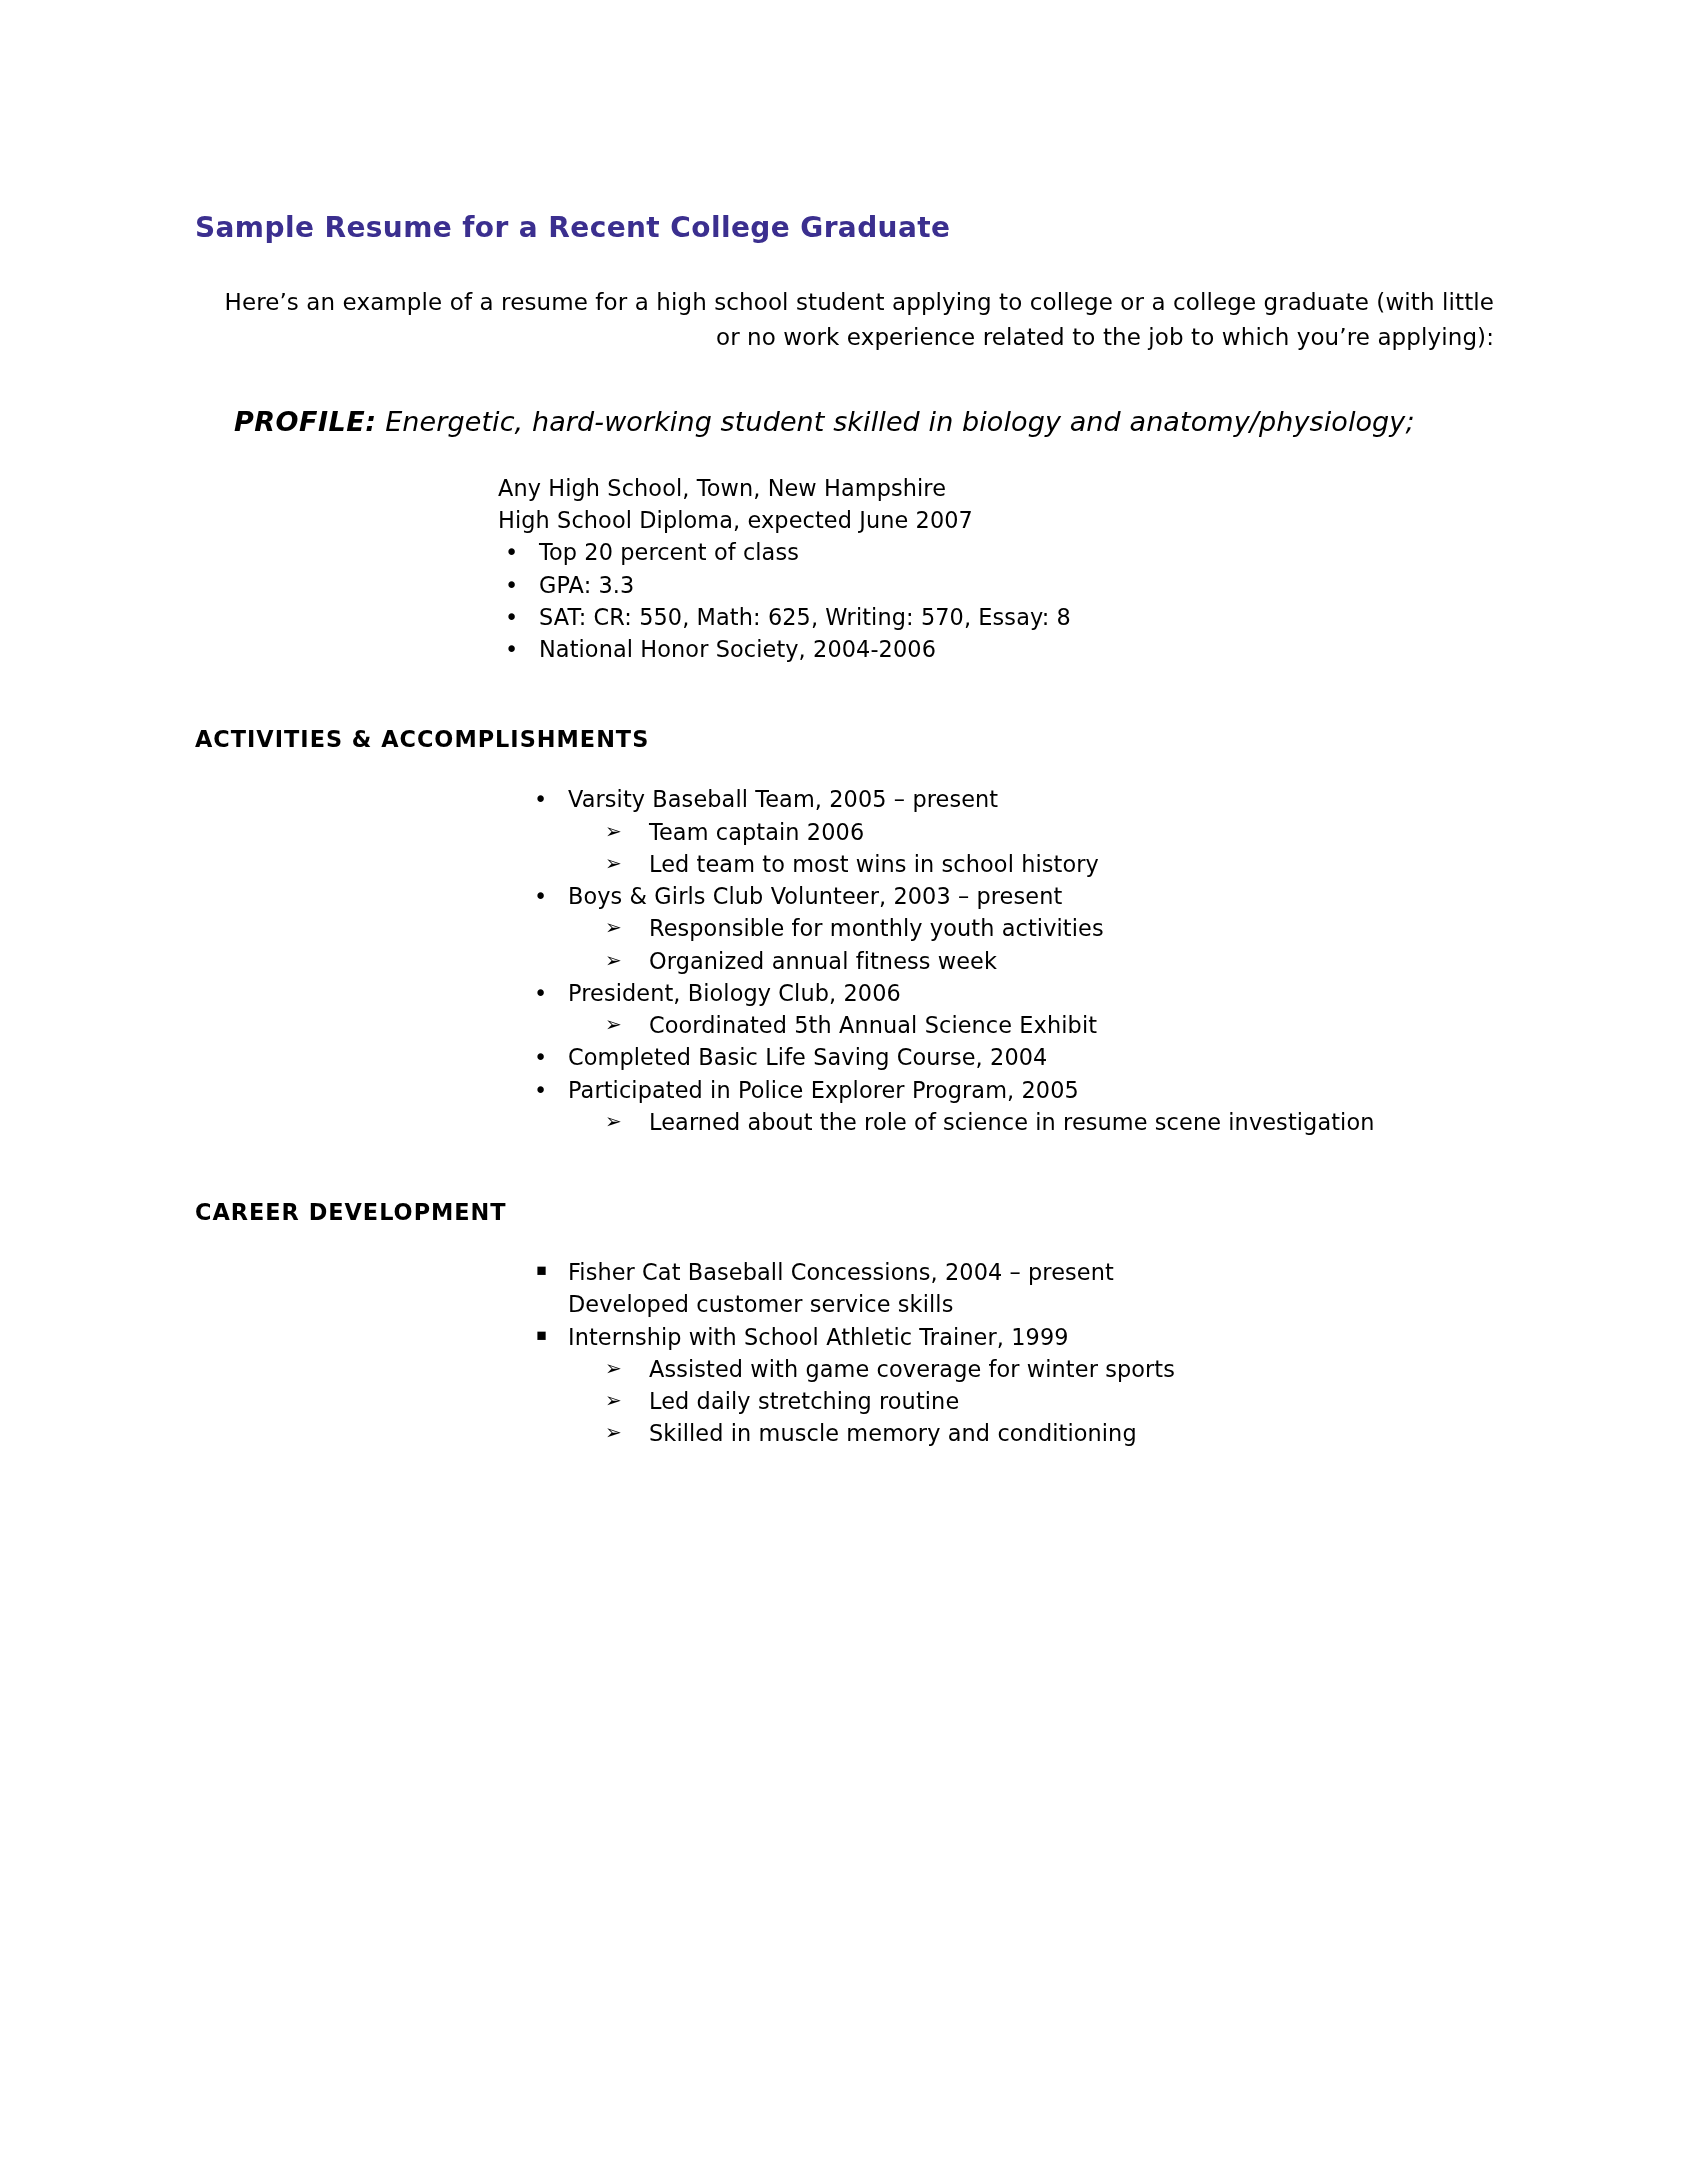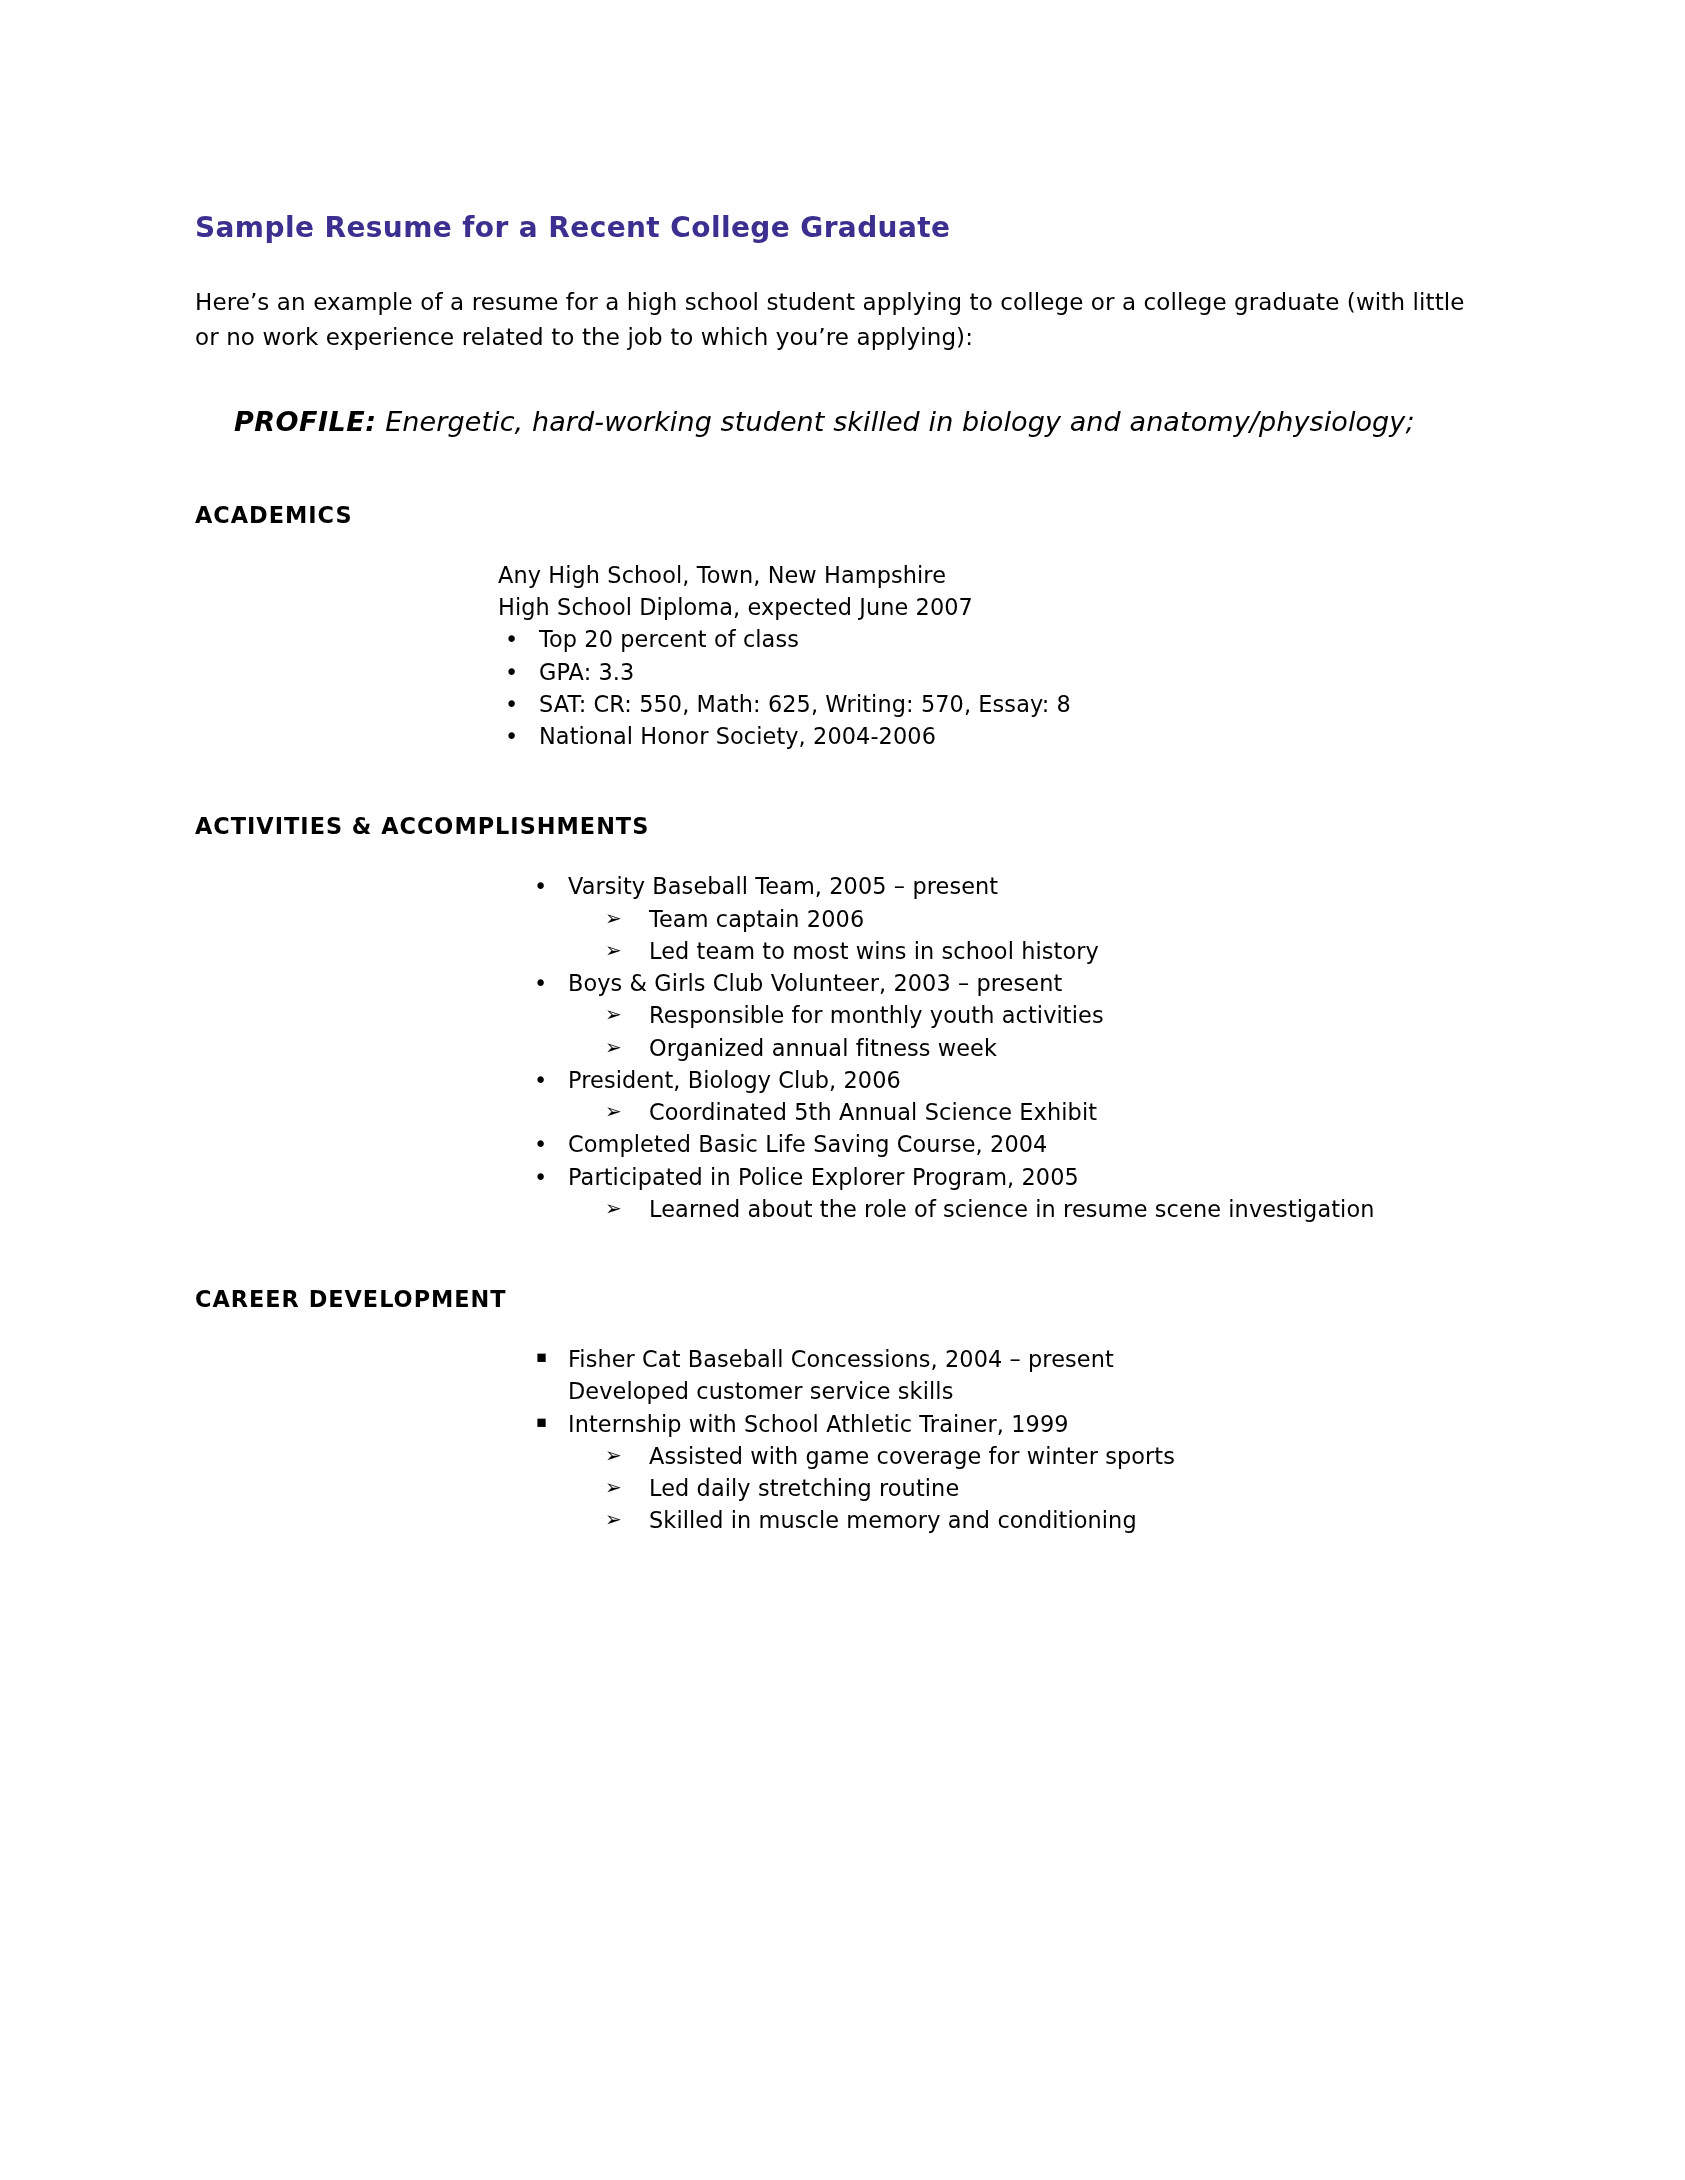--- a/index.html
+++ b/index.html
@@ -36,20 +36,21 @@
     margin: 0 0 40px 0;
     line-height: 1.2;
   }
 
   .intro {
     font-size: 23px;
     line-height: 1.52;
     margin: 0 0 47px 0;
     letter-spacing: 0.1px;
     max-width: 1299px;
+    text-align: right;
   }
 
   .person-name {
     font-size: 26px;
     font-weight: bold;
     margin: 0 0 8.8px 0;
     letter-spacing: 0.4px;
   }
   .contact-line {
     font-size: 22.4px;
@@ -157,21 +158,20 @@
     <h1 class="doc-title">Sample Resume for a Recent College Graduate</h1>
 
     <p class="intro">Here’s an example of a resume for a high school student applying to college or a college graduate (with little or no work experience related to the job to which you’re applying):</p>
 
 
     <div class="profile-block">
       <span class="profile-label">PROFILE:</span>
       <span>Energetic, hard-working student skilled in biology and anatomy/physiology;</span>
     </div>
 
-    <h2 class="section-heading">ACADEMICS</h2>
     <div class="section-body">
       <span class="plain-line">Any High School, Town, New Hampshire</span>
       <span class="plain-line">High School Diploma, expected June 2007</span>
       <ul class="level1">
         <li>
           <span class="bullet-dot">•</span>
           <span>Top 20 percent of class</span>
         </li>
         <li>
           <span class="bullet-dot">•</span>

